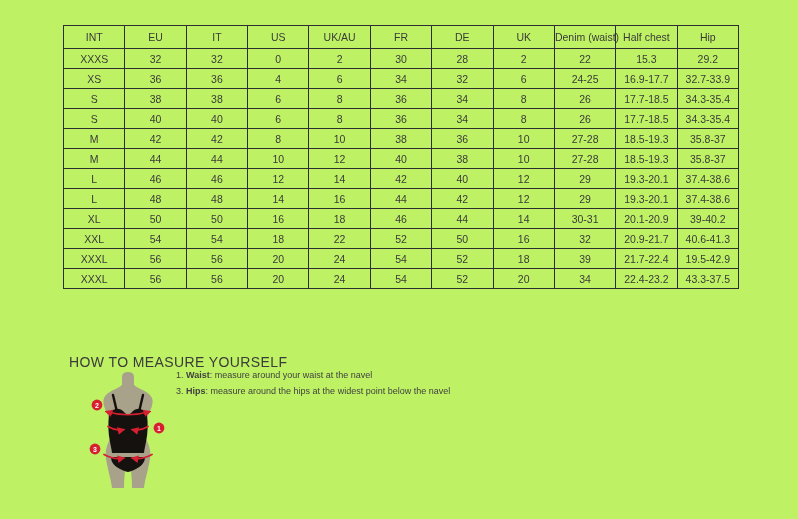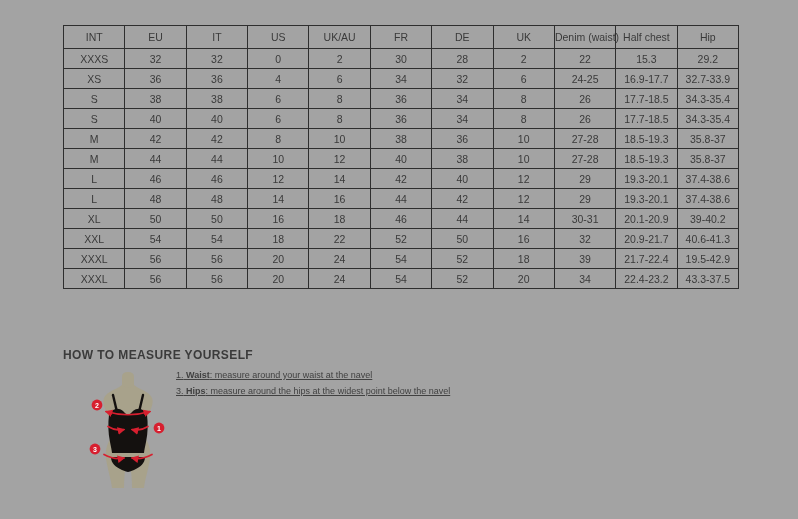--- a/index.html
+++ b/index.html
@@ -8,21 +8,21 @@
     --garment:#14110f;
     --ink:#3a3a3a;
     --grid:#2e2e2e;
   }
   *{box-sizing:border-box;}
   html,body{margin:0;padding:0;background:#ffffff;}
   .screen{
     position:relative;
     width:798px;
     height:519px;
-    background:#a3a3a3;
+    background:#bef264;
     overflow:hidden;
     font-family:"Liberation Sans", sans-serif;
     color:var(--ink);
   }
   
   .size-table{
     position:absolute;
     left:63px;
     top:25px;
     width:676px;
@@ -40,23 +40,23 @@
     padding:0;
     white-space:nowrap;
   }
   .size-table thead th{height:23px;}
   .size-table tbody td{height:20px;}
   
   .guide-title{
     position:absolute;
     left:63px;
     top:348px;
-    margin:0;
-    font-size:12px;
-    font-weight:bold;
+    margin:6px;
+    font-size:14px;
+    font-weight:normal;
     letter-spacing:0.4px;
     color:#3b3b3b;
   }
   .figure{
     position:absolute;
     left:78px;
     top:371px;
     width:100px;
     height:121px;
   }
@@ -80,21 +80,20 @@
     margin:0;
     padding:0;
     list-style:none;
     font-size:9px;
     color:#414141;
   }
   .steps li{
     margin:0 0 6.5px 0;
     line-height:9px;
     white-space:nowrap;
-    text-decoration:underline;
   }
   .steps b{font-weight:bold;}
 </style>
 </head>
 <body>
 
 <div class="screen">
 
   <table class="size-table">
     <thead>

